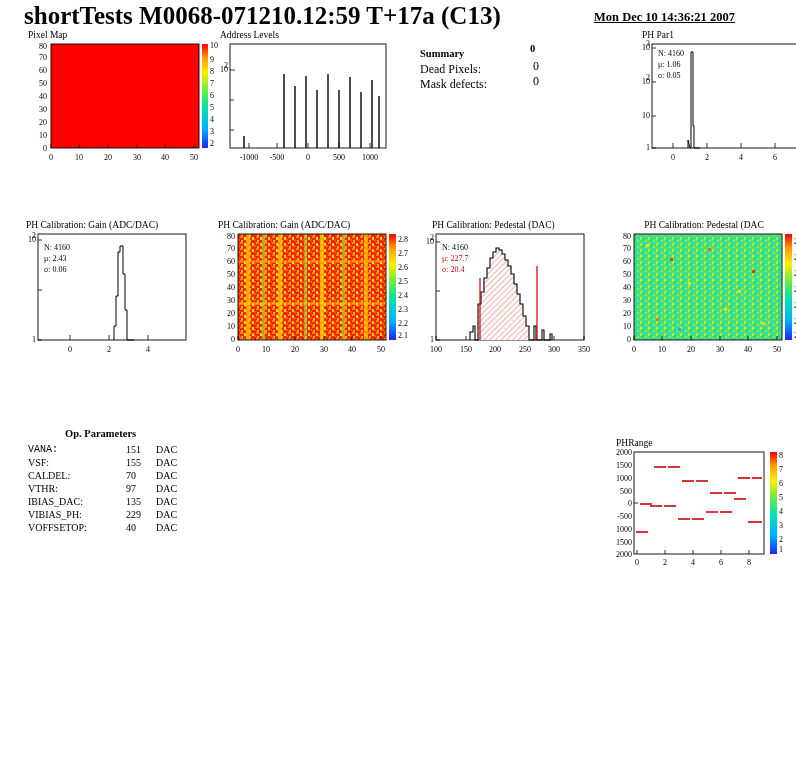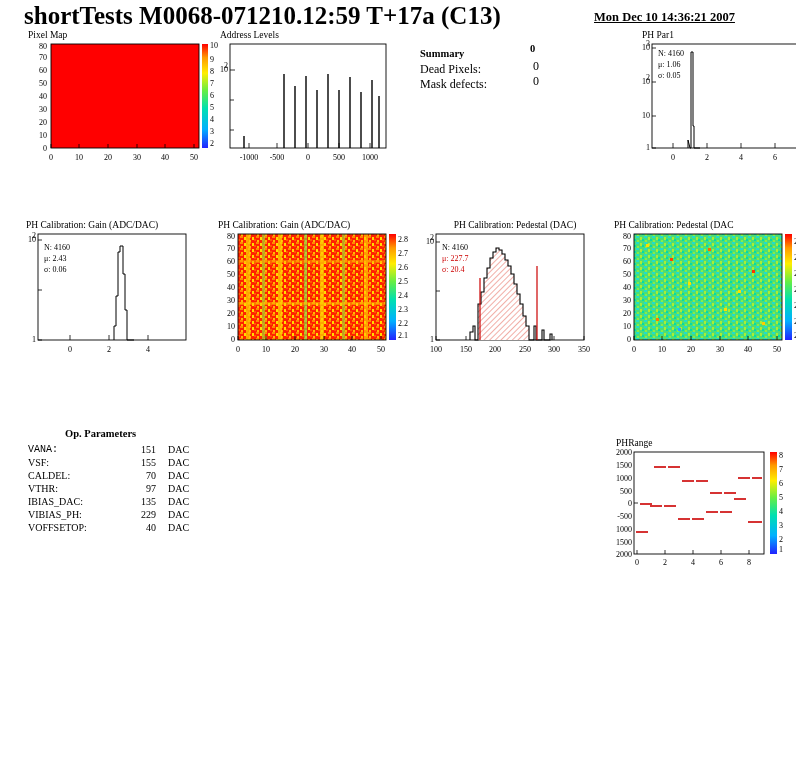--- a/index.html
+++ b/index.html
@@ -10,21 +10,21 @@
   .panel-title{font-size:9.5px;}
   .axis-label{font-size:8px;fill:#000;}
   .tick{stroke:#000;stroke-width:0.8;}
   .frame{fill:none;stroke:#000;stroke-width:0.9;}
   .stats{font-size:8px;}
   .summary-h{font-weight:bold;font-size:10.5px;}
   .summary-t{font-size:12px;text-align:right;}
   .op-h{font-weight:bold;font-size:10.5px;margin-left:37px;}
   table.op{border-collapse:collapse;font-size:10px;}
   table.op td{padding:0 0 2px 0;font-family:"Liberation Serif",serif;}
-  table.op td.val{text-align:right;padding-right:12px;}
+  table.op td.val{padding-right:0;}
   svg{display:block;overflow:visible;}
   text{font-family:"Liberation Serif",serif;}
 </style>
 </head>
 <body>
 
 <div class="abs title" style="left:24px;top:2px;">shortTests M0068-071210.12:59 T+17a (C13)</div>
 <div class="abs datestamp" style="left:594px;top:10px;">Mon Dec 10 14:36:21 2007</div>
 
 <div class="abs" style="left:24px;top:30px;">
@@ -275,21 +275,21 @@
       <text class="axis-label" x="182" y="54" font-size="4.5">2.5</text>
       <text class="axis-label" x="182" y="68" font-size="4.5">2.4</text>
       <text class="axis-label" x="182" y="82" font-size="4.5">2.3</text>
       <text class="axis-label" x="182" y="96" font-size="4.5">2.2</text>
       <text class="axis-label" x="182" y="108" font-size="4.5">2.1</text>
     </g>
   </svg>
 </div>
 
 <div class="abs" style="left:418px;top:220px;">
-  <div class="panel-title" style="margin-left:14px;text-align:center;">PH Calibration: Pedestal (DAC)</div>
+  <div class="panel-title" style="margin-left:14px;">PH Calibration: Pedestal (DAC)</div>
   <svg width="180" height="128">
     <defs>
       <pattern id="hatch" width="4" height="4" patternUnits="userSpaceOnUse" patternTransform="rotate(45)">
         <rect width="4" height="4" fill="#ffffff"></rect>
         <line x1="0" y1="0" x2="0" y2="4" stroke="#dd3322" stroke-width="0.8"></line>
       </pattern>
     </defs>
     <rect class="frame" x="18" y="4" width="148" height="106"></rect>
     <g>
       <text class="axis-label" x="16" y="14" text-anchor="end" font-size="7">10</text>
@@ -322,21 +322,21 @@
     </g>
     <g class="stats">
       <text x="24" y="20" fill="#000">N: 4160</text>
       <text x="24" y="31" fill="#cc0000">μ: 227.7</text>
       <text x="24" y="42" fill="#cc0000">σ: 20.4</text>
     </g>
   </svg>
 </div>
 
 <div class="abs" style="left:612px;top:220px;">
-  <div class="panel-title" style="margin-left:2px;">PH Calibration: Pedestal (DAC</div>
+  <div class="panel-title" style="margin-left:2px;text-align:center;">PH Calibration: Pedestal (DAC</div>
   <svg width="182" height="128">
     <defs>
       <pattern id="pedmap" width="8" height="6" patternUnits="userSpaceOnUse">
         <rect width="8" height="6" fill="#4cdd77"></rect>
         <rect x="0" y="0" width="3" height="2" fill="#22ddcc"></rect>
         <rect x="4" y="1" width="2" height="3" fill="#aaee33"></rect>
         <rect x="6" y="3" width="2" height="2" fill="#00ddaa"></rect>
         <rect x="1" y="4" width="2" height="2" fill="#88ee44"></rect>
       </pattern>
       <linearGradient id="rainbow3" x1="0" y1="1" x2="0" y2="0">

